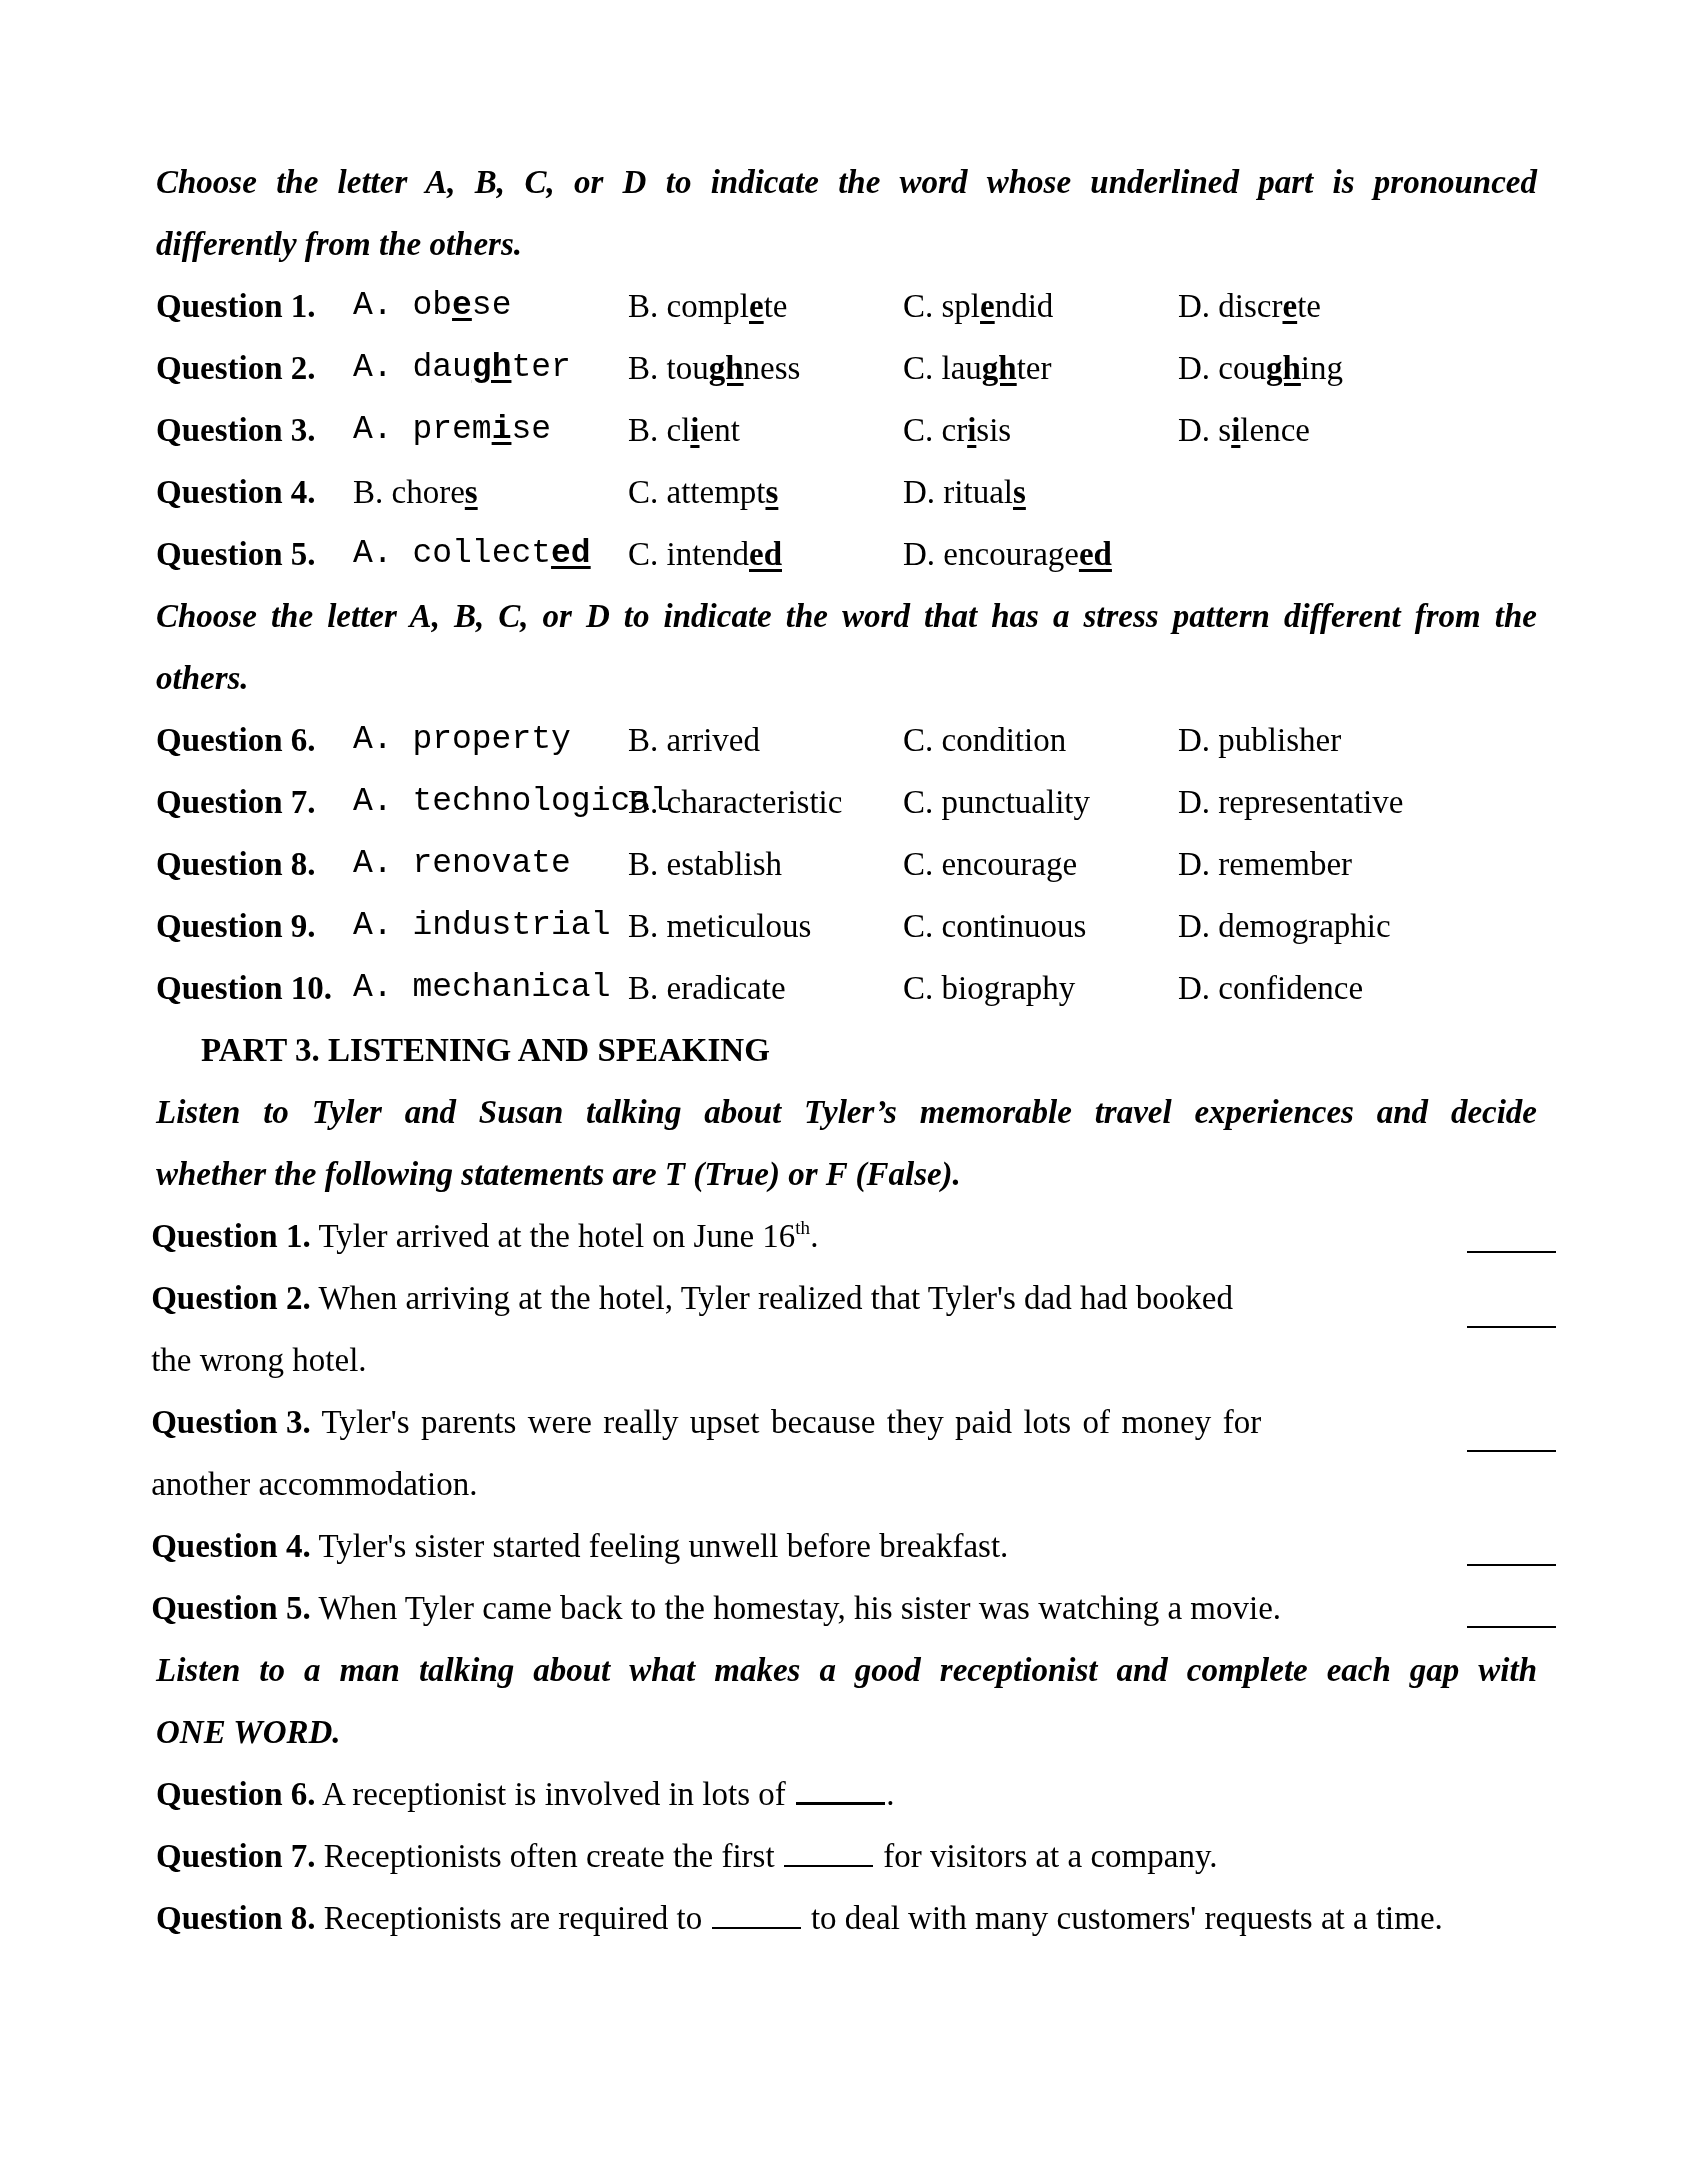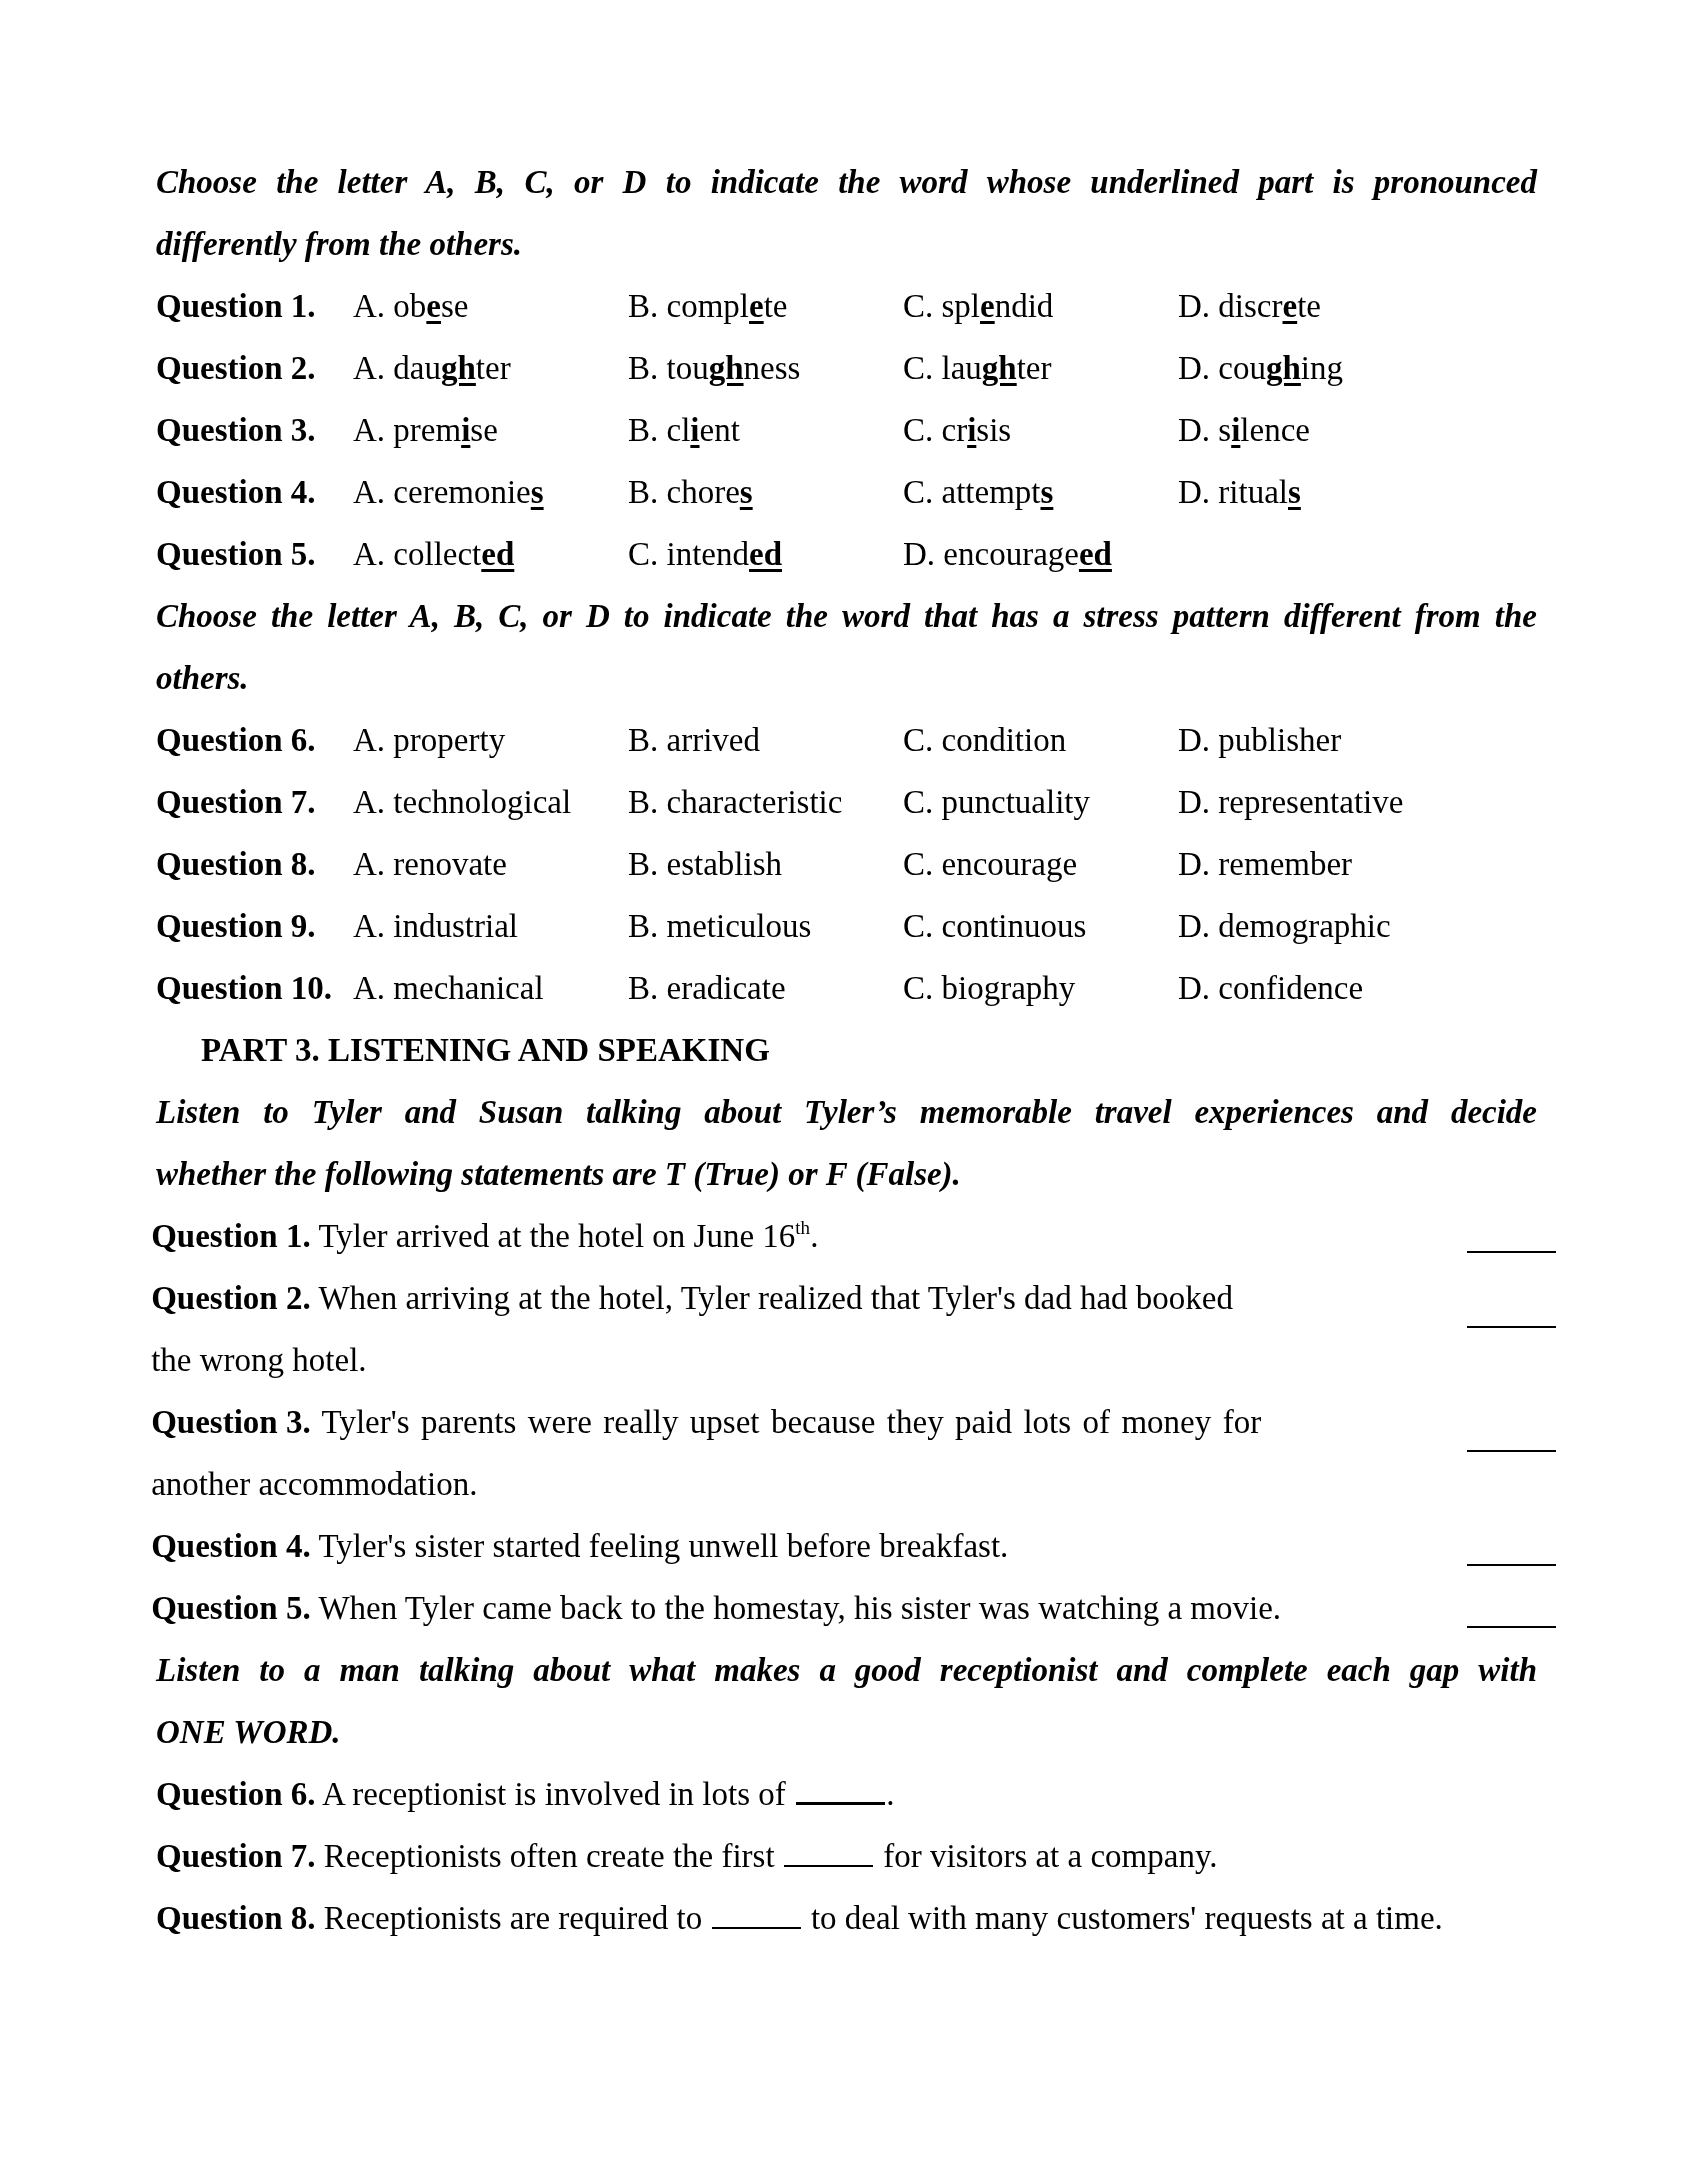--- a/index.html
+++ b/index.html
@@ -14,21 +14,21 @@
     }
     .page { position: absolute; left: 156px; top: 151px; width: 1381px; }
     .line { height: 62px; line-height: 62px; white-space: nowrap; position: relative; }
     .instr { font-weight: bold; font-style: italic; text-align: justify; text-align-last: justify; white-space: normal; }
     .instr.last { text-align-last: left; }
     .heading { font-weight: bold; margin-left: 45px; }
     .qlabel { font-weight: bold; }
     .mcq { display: flex; }
     .mcq .ql { width: 197px; display: inline-block; }
     .mcq .opt { display: inline-block; }
-    .mcq .opt.a { width: 275px; }
+    .mcq .opt.a { width: 275px; font-family: Liberation Mono, monospace; }
     .mcq .opt.b { width: 275px; }
     .mcq .opt.c { width: 275px; }
     .u { font-weight: bold; text-decoration: underline; text-decoration-thickness: 3.2px; text-underline-offset: 4px; }
     .answer-blank {
       position: absolute; right: 0; width: 89px; height: 0;
       border-bottom: 2.4px solid #000;
     }
     .gap { display: inline-block; width: 89px; border-bottom: 2.4px solid #000; height: 24px; vertical-align: baseline; margin: 0 1.6px; }
     .gap.bold { border-bottom-width: 3.2px; }
     sup { font-size: 19px; line-height: 0; vertical-align: 13.5px; }
@@ -58,21 +58,20 @@
       </div>
       <div class="line mcq">
         <span class="ql qlabel">Question 3.</span>
         <span class="opt a"><span style="white-space: pre;">A. </span><span>prem</span><span class="u">i</span><span>se</span></span>
         <span class="opt b"><span style="white-space: pre;">B. </span><span>cl</span><span class="u">i</span><span>ent</span></span>
         <span class="opt c"><span style="white-space: pre;">C. </span><span>cr</span><span class="u">i</span><span>sis</span></span>
         <span class="opt d"><span style="white-space: pre;">D. </span><span>s</span><span class="u">i</span><span>lence</span></span>
       </div>
       <div class="line mcq">
         <span class="ql qlabel">Question 4.</span>
-        <span class="opt a"><span style="white-space: pre;">A. </span><span>ceremonie</span><span class="u">s</span><span></span></span>
         <span class="opt b"><span style="white-space: pre;">B. </span><span>chore</span><span class="u">s</span><span></span></span>
         <span class="opt c"><span style="white-space: pre;">C. </span><span>attempt</span><span class="u">s</span><span></span></span>
         <span class="opt d"><span style="white-space: pre;">D. </span><span>ritual</span><span class="u">s</span><span></span></span>
       </div>
       <div class="line mcq">
         <span class="ql qlabel">Question 5.</span>
         <span class="opt a"><span style="white-space: pre;">A. </span><span>collect</span><span class="u">ed</span><span></span></span>
         <span class="opt c"><span style="white-space: pre;">C. </span><span>intend</span><span class="u">ed</span><span></span></span>
         <span class="opt d"><span style="white-space: pre;">D. </span><span>encourage</span><span class="u">ed</span><span></span></span>
       </div>

